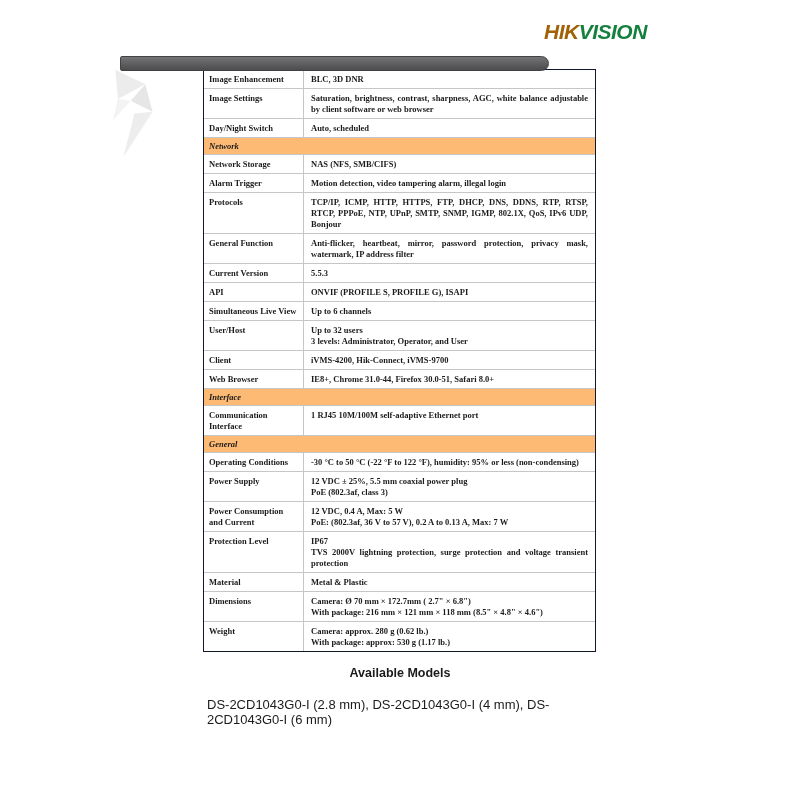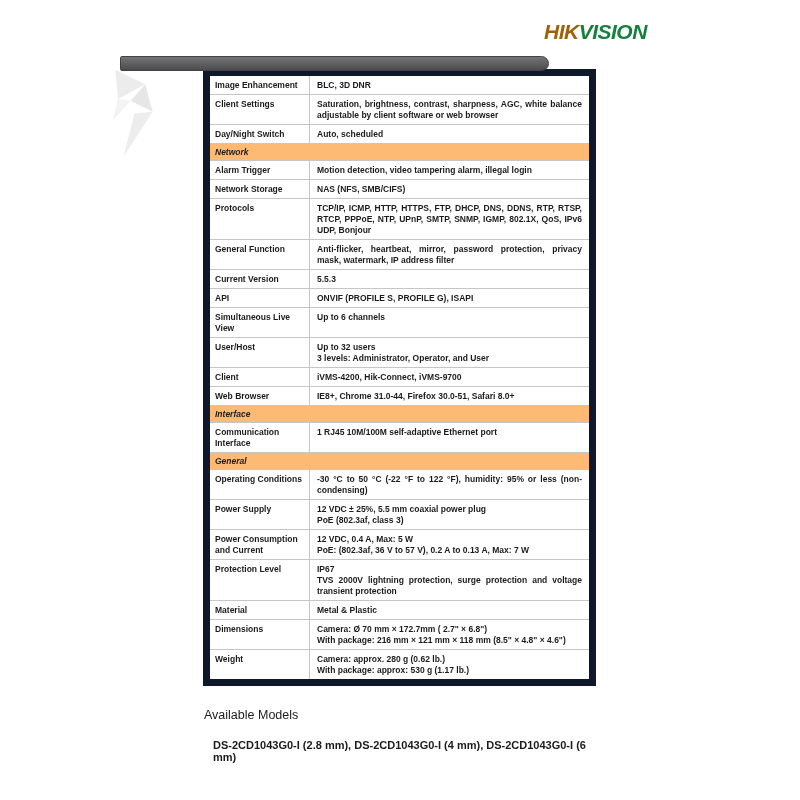--- a/index.html
+++ b/index.html
@@ -22,39 +22,39 @@
     background:linear-gradient(#747476, #4c4c4e);
     border:1px solid #414143;
     border-radius:2px 8px 8px 2px;
     z-index:3;
   }
   
   .watermark { position:absolute; left:108px; top:68px; z-index:1; }
   
   .content { position:absolute; left:203px; top:69px; width:393px; z-index:2; }
   .spec-table {
-    border:7px solid #0f172a;
-    font-size:8.5px; line-height:11px; color:#1b1b1b; font-weight:bold;
+    border:1px solid #0f172a;
+    font-size:8.5px; line-height:11px; color:#1b1b1b; font-weight:bold;font-family:Liberation Serif, serif;
   }
   .trow { display:flex; border-bottom:1px solid #c6c6c6; }
   .trow:last-child { border-bottom:none; }
   .tlabel {
     flex:0 0 100px; width:100px; box-sizing:border-box;
     border-right:1px solid #c6c6c6; padding:4px 4px 3px 5px;
   }
   .tvalue { flex:1; padding:4px 7px 3px 7px; text-align:justify; }
   .trow.section {
     background:#fdba74; font-style:italic; padding:3px 5px 2px 5px;
     display:block;
   }
   .models-heading {
-    margin:22px 0 0 1px; font-size:12.5px; font-weight:normal; color:#1b1b1b;
+    margin:14px 0 0 1px; font-size:12.5px; font-weight:bold; color:#1b1b1b;text-align:center;
   }
   .models-text {
-    margin:17px 0 0 10px; font-size:11px; font-weight:bold; color:#1b1b1b;
+    margin:17px 0 0 4px; font-size:13px; font-weight:normal; color:#1b1b1b;
   }
 </style>
 </head>
 <body>
 
 <div class="page">
 
   <div class="logo">
     <span class="hik">HIK</span><span class="vision">VISION</span>
   </div>
@@ -68,35 +68,35 @@
     <polygon points="46,48 14,98 26,50" fill="#ededed"></polygon>
   </svg>
 
   <div class="content">
     <div class="spec-table">
         <div class="trow">
           <div class="tlabel">Image Enhancement</div>
           <div class="tvalue">BLC, 3D DNR</div>
         </div>
         <div class="trow">
-          <div class="tlabel">Client Settings</div>
+          <div class="tlabel">Image Settings</div>
           <div class="tvalue">Saturation, brightness, contrast, sharpness, AGC, white balance adjustable by client software or web browser</div>
         </div>
         <div class="trow">
           <div class="tlabel">Day/Night Switch</div>
           <div class="tvalue">Auto, scheduled</div>
         </div>
         <div class="trow section"><span>Network</span></div>
         <div class="trow">
+          <div class="tlabel">Network Storage</div>
+          <div class="tvalue">NAS (NFS, SMB/CIFS)</div>
+        </div>
+        <div class="trow">
           <div class="tlabel">Alarm Trigger</div>
           <div class="tvalue">Motion detection, video tampering alarm, illegal login</div>
-        </div>
-        <div class="trow">
-          <div class="tlabel">Network Storage</div>
-          <div class="tvalue">NAS (NFS, SMB/CIFS)</div>
         </div>
         <div class="trow">
           <div class="tlabel">Protocols</div>
           <div class="tvalue">TCP/IP, ICMP, HTTP, HTTPS, FTP, DHCP, DNS, DDNS, RTP, RTSP, RTCP, PPPoE, NTP, UPnP, SMTP, SNMP, IGMP, 802.1X, QoS, IPv6 UDP, Bonjour</div>
         </div>
         <div class="trow">
           <div class="tlabel">General Function</div>
           <div class="tvalue">Anti-flicker, heartbeat, mirror, password protection, privacy mask, watermark, IP address filter</div>
         </div>
         <div class="trow">

